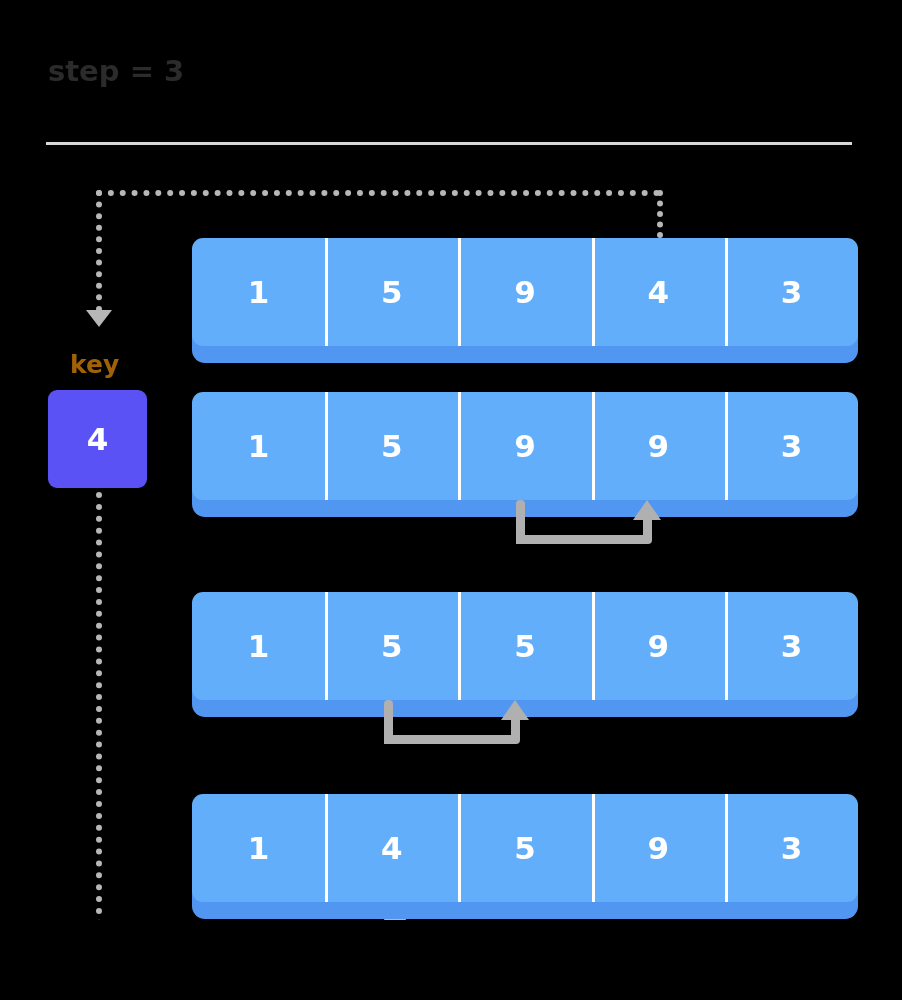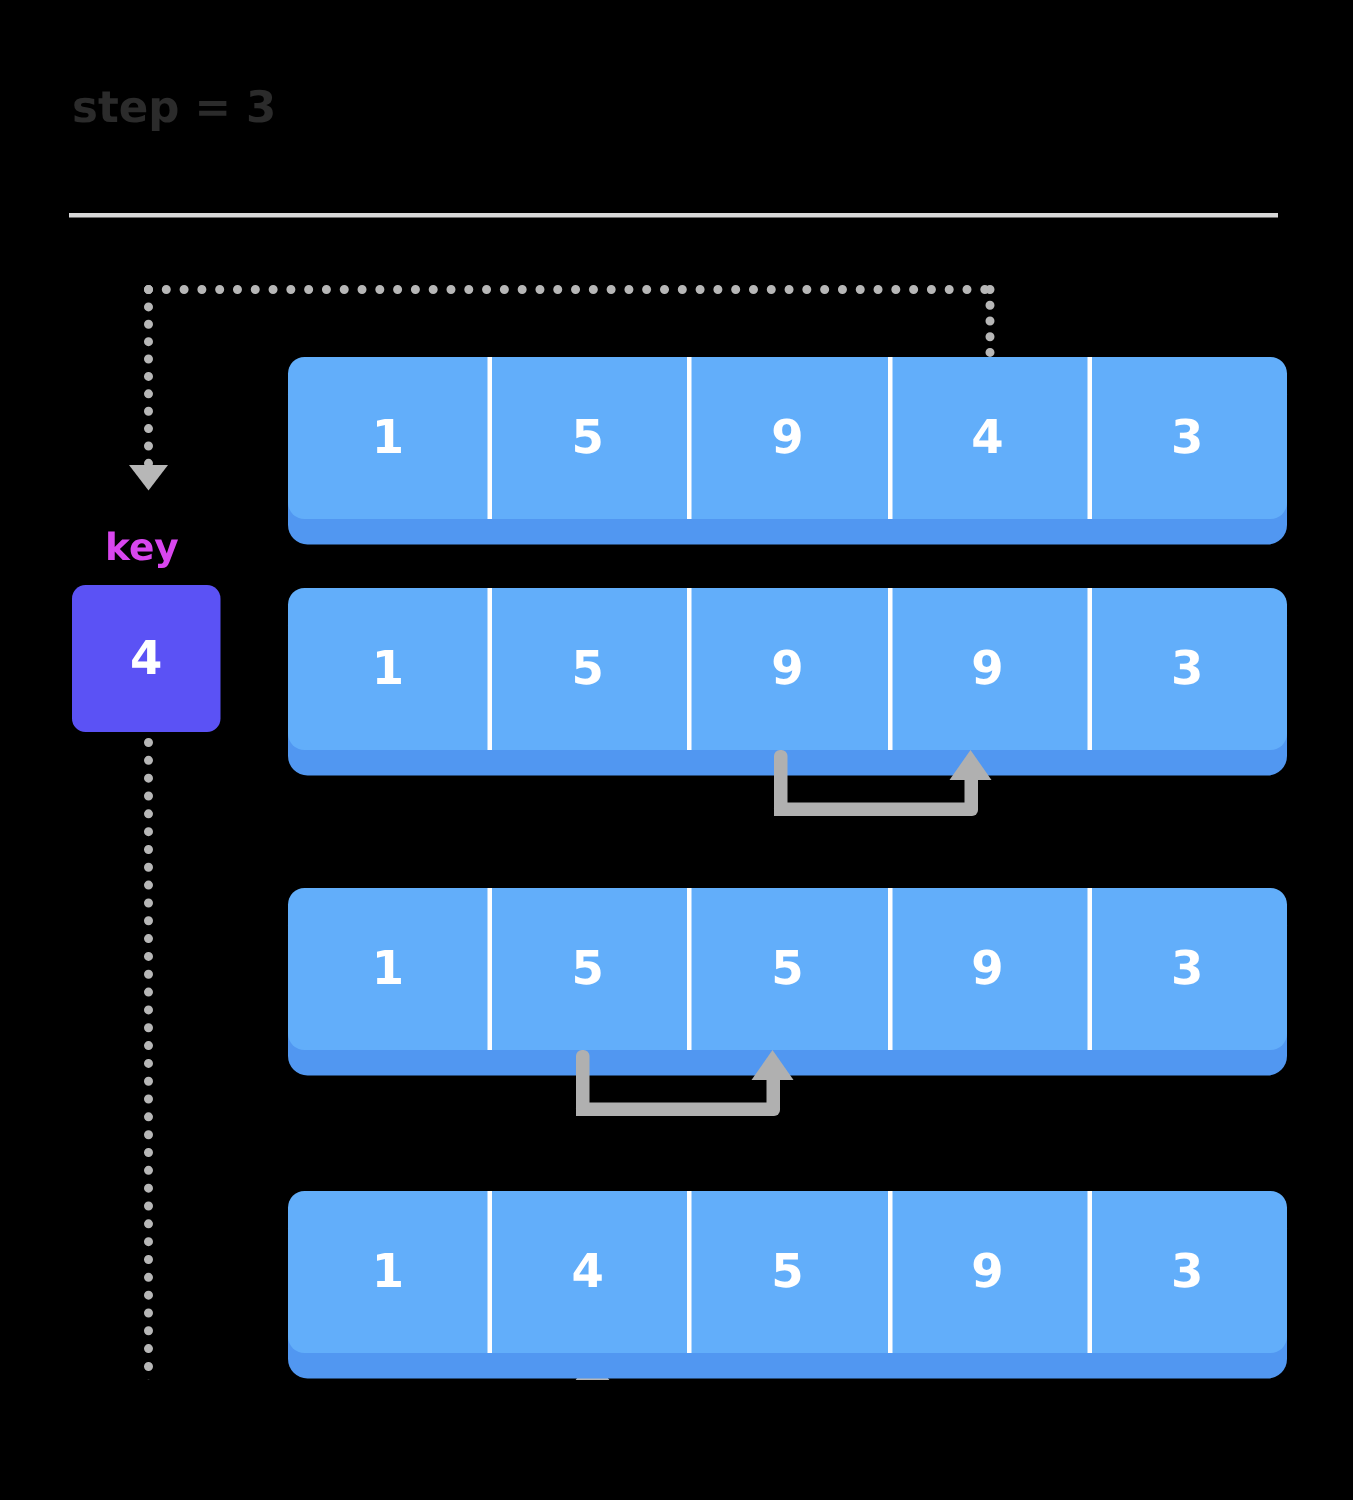--- a/index.html
+++ b/index.html
@@ -36,21 +36,21 @@
     background: #d8d8d8;
   }
 
   
   .key-label {
     position: absolute;
     left: 70px;
     top: 350px;
     font-size: 25px;
     font-weight: 700;
-    color: #d946ef;
+    color: #a16207;
     white-space: nowrap;
     text-align: center;
   }
   .key-box {
     position: absolute;
     left: 48px;
     top: 390px;
     width: 99px;
     height: 98px;
     background: #5b52f5;

